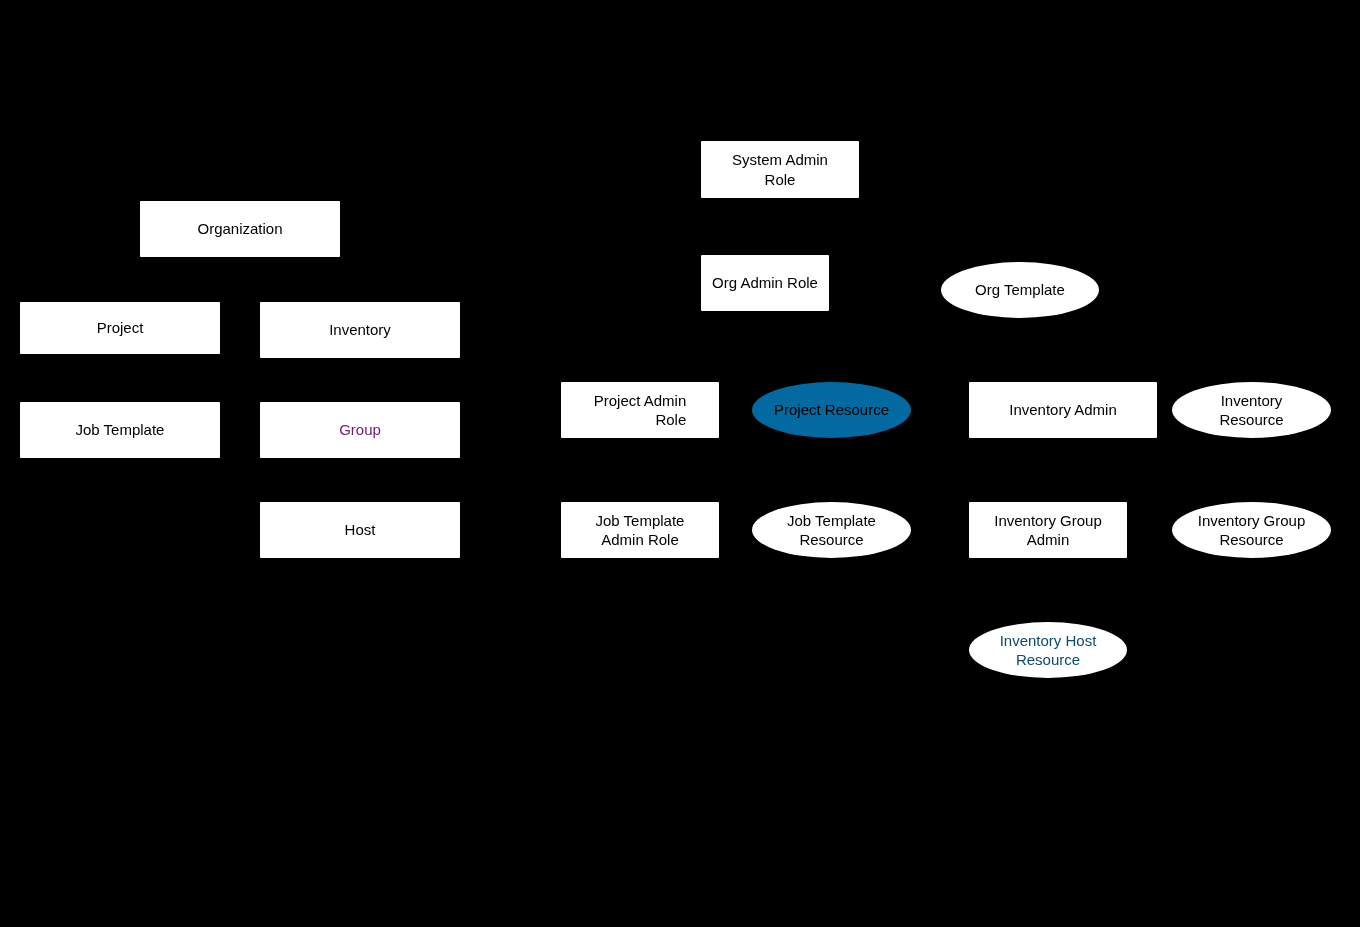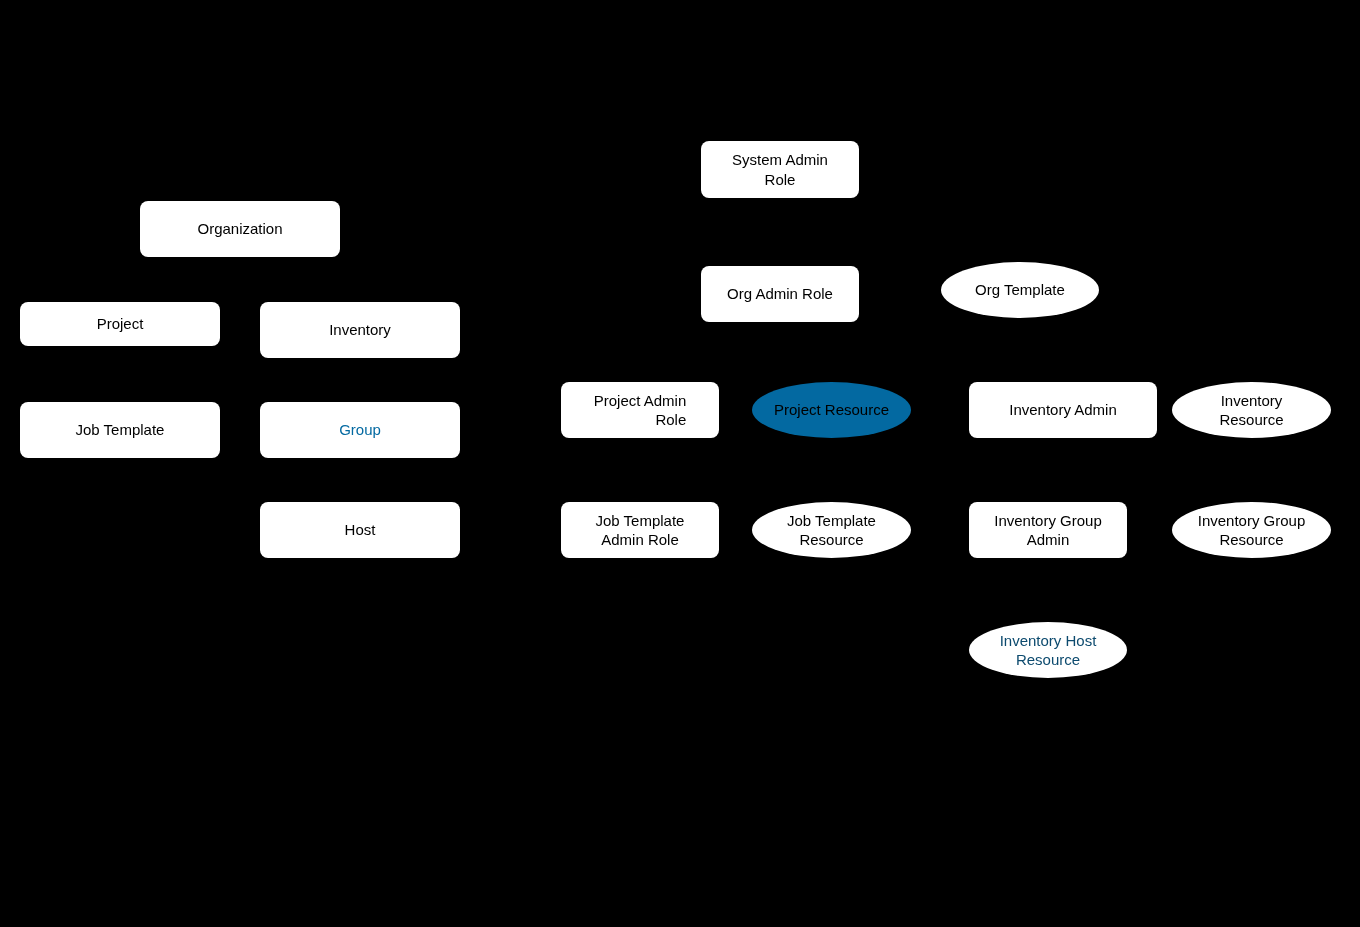--- a/index.html
+++ b/index.html
@@ -23,39 +23,39 @@
     align-items: center;
     justify-content: center;
     text-align: center;
     font-size: 15px;
     line-height: 1.3;
     box-sizing: border-box;
     padding: 2px 6px;
     white-space: pre-line;
   }
   .rect {
-    border-radius: 8px;
+    border-radius: 1px;
   }
   .ellipse {
     border-radius: 50% / 50%;
   }
 </style>
 </head>
 <body>
 
 <div id="canvas" style="background: rgb(0, 0, 0);">
     <div class="node rect" style="left: 140px; top: 201px; width: 200px; height: 56px; background: rgb(255, 255, 255); color: rgb(0, 0, 0);">Organization</div>
-    <div class="node rect" style="left: 20px; top: 302px; width: 200px; height: 44px; background: rgb(255, 255, 255); color: rgb(0, 0, 0);">Project</div>
+    <div class="node rect" style="left: 20px; top: 302px; width: 200px; height: 52px; background: rgb(255, 255, 255); color: rgb(0, 0, 0);">Project</div>
     <div class="node rect" style="left: 260px; top: 302px; width: 200px; height: 56px; background: rgb(255, 255, 255); color: rgb(0, 0, 0);">Inventory</div>
     <div class="node rect" style="left: 20px; top: 402px; width: 200px; height: 56px; background: rgb(255, 255, 255); color: rgb(0, 0, 0);">Job Template</div>
-    <div class="node rect" style="left: 260px; top: 402px; width: 200px; height: 56px; background: rgb(255, 255, 255); color: #0369a1;">Group</div>
+    <div class="node rect" style="left: 260px; top: 402px; width: 200px; height: 56px; background: rgb(255, 255, 255); color: #701a75;">Group</div>
     <div class="node rect" style="left: 260px; top: 502px; width: 200px; height: 56px; background: rgb(255, 255, 255); color: rgb(0, 0, 0);">Host</div>
     <div class="node rect" style="left: 701px; top: 141px; width: 158px; height: 57px; background: rgb(255, 255, 255); color: rgb(0, 0, 0);">System Admin
 Role</div>
-    <div class="node rect" style="left: 701px; top: 266px; width: 158px; height: 56px; background: rgb(255, 255, 255); color: rgb(0, 0, 0);">Org Admin Role</div>
+    <div class="node rect" style="left: 701px; top: 255px; width: 128px; height: 56px; background: rgb(255, 255, 255); color: rgb(0, 0, 0);">Org Admin Role</div>
     <div class="node ellipse" style="left: 941px; top: 262px; width: 158px; height: 56px; background: rgb(255, 255, 255); color: rgb(0, 0, 0);">Org Template</div>
     <div class="node rect" style="left: 561px; top: 382px; width: 158px; height: 56px; background: rgb(255, 255, 255); color: rgb(0, 0, 0); text-align: right;">Project Admin
 Role</div>
     <div class="node ellipse" style="left: 752px; top: 382px; width: 159px; height: 56px; background: #0369a1; color: rgb(0, 0, 0);">Project Resource</div>
     <div class="node rect" style="left: 969px; top: 382px; width: 188px; height: 56px; background: rgb(255, 255, 255); color: rgb(0, 0, 0);">Inventory Admin</div>
     <div class="node ellipse" style="left: 1172px; top: 382px; width: 159px; height: 56px; background: rgb(255, 255, 255); color: rgb(0, 0, 0);">Inventory
 Resource</div>
     <div class="node rect" style="left: 561px; top: 502px; width: 158px; height: 56px; background: rgb(255, 255, 255); color: rgb(0, 0, 0);">Job Template
 Admin Role</div>
     <div class="node ellipse" style="left: 752px; top: 502px; width: 159px; height: 56px; background: rgb(255, 255, 255); color: rgb(0, 0, 0);">Job Template

